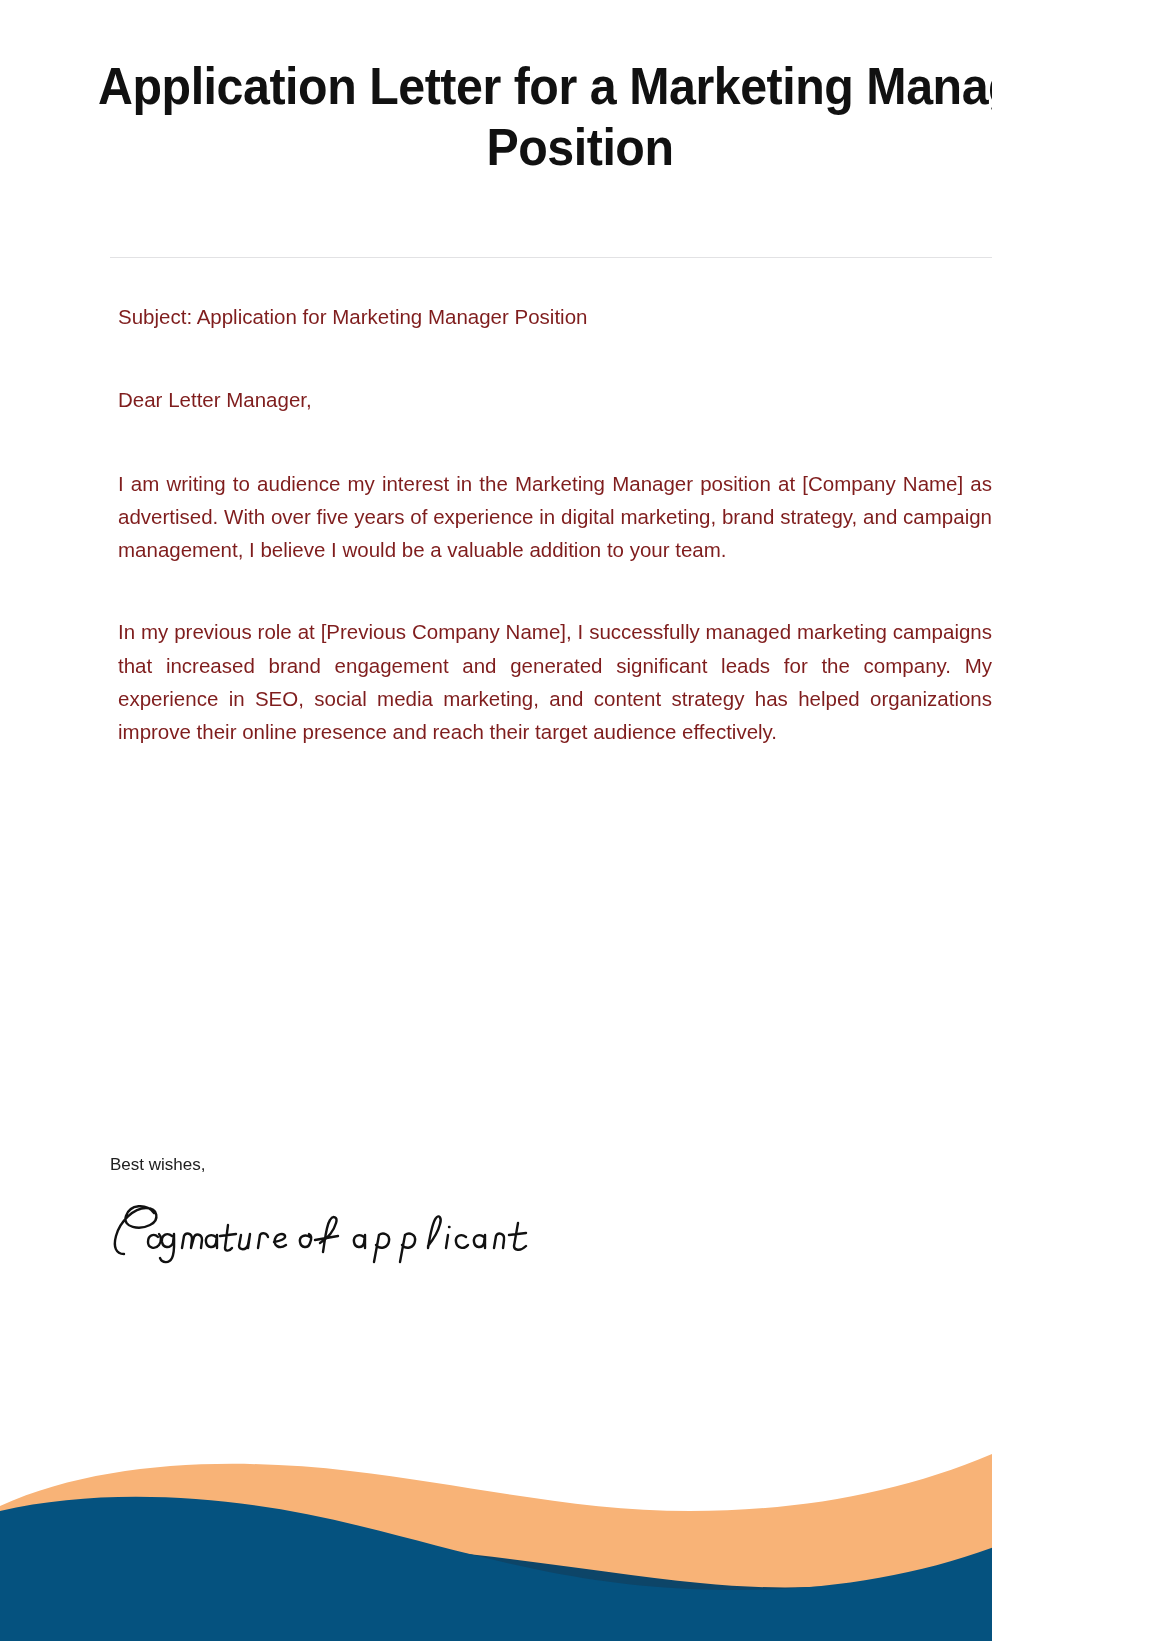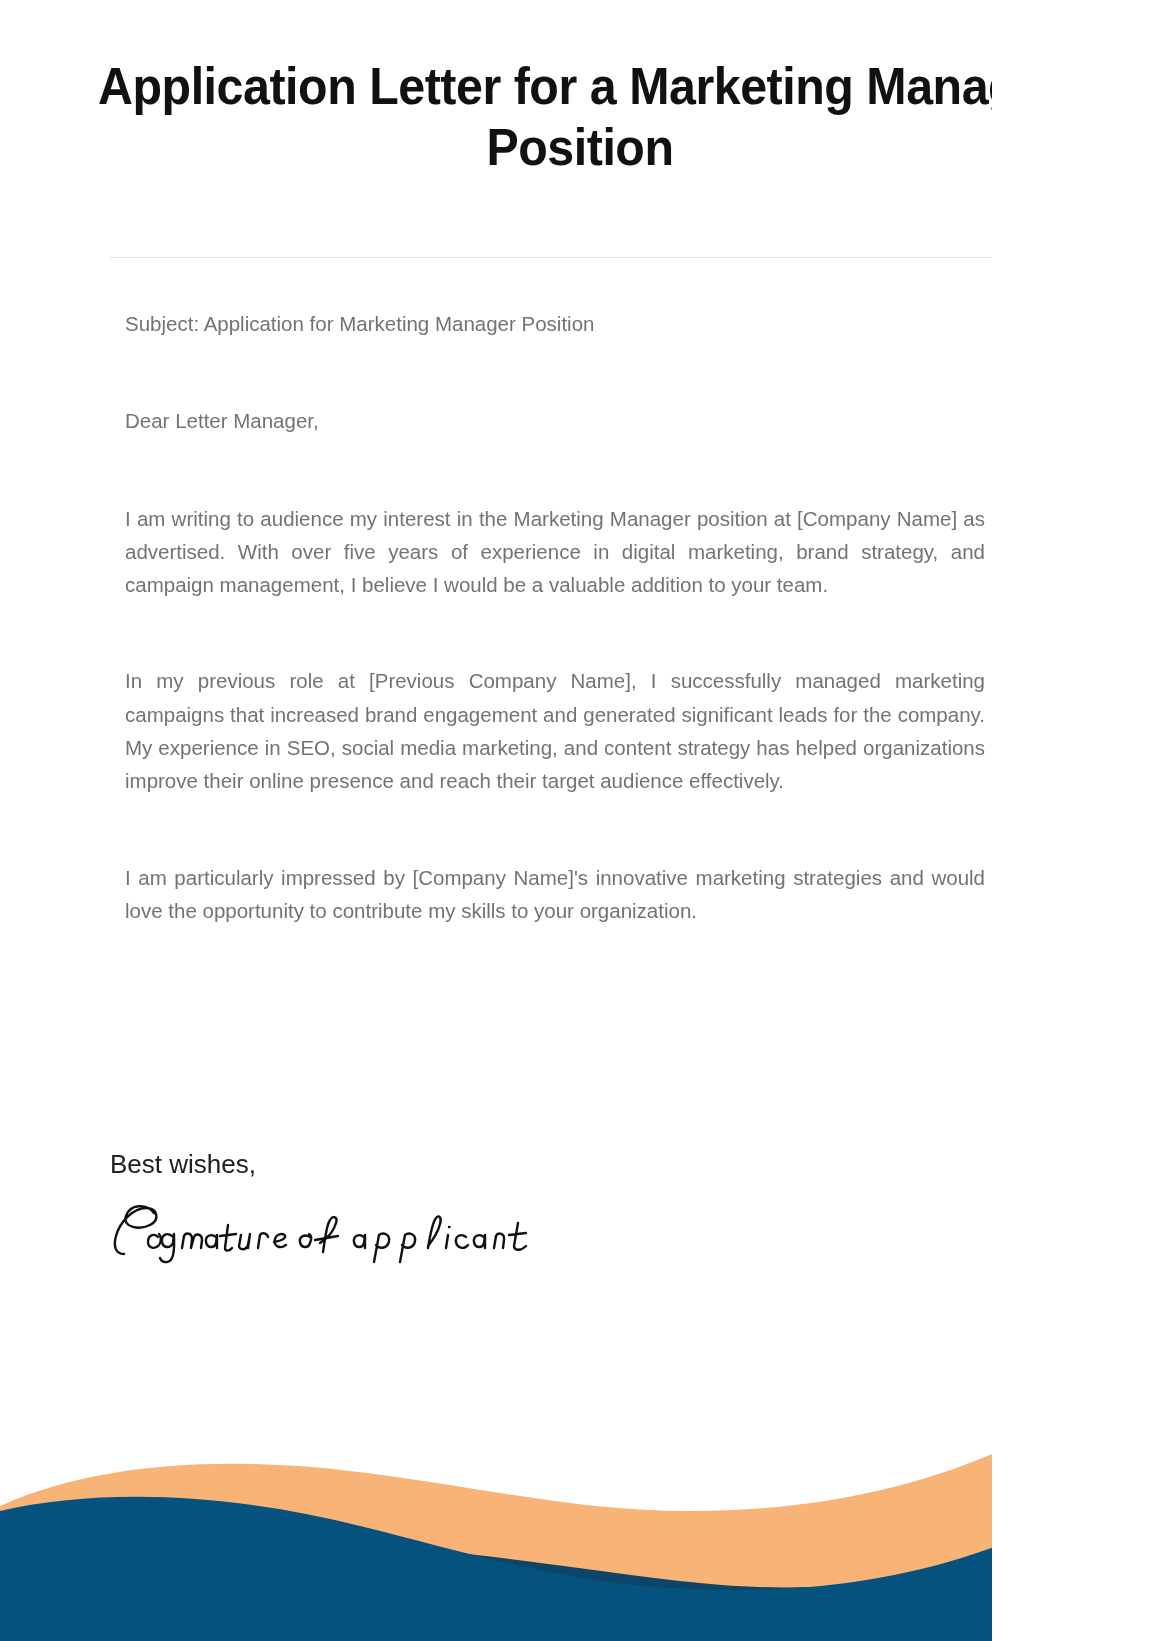--- a/index.html
+++ b/index.html
@@ -50,44 +50,44 @@
 
   
   .letter {
     position: absolute;
     left: 110px;
     top: 292px;
     width: 890px;
   }
 
   .letter p {
-    margin: 15px;
+    margin: 8px;
     font-size: 20.5px;
     line-height: 33.3px;
-    color: #737373;
+    color: #7f1d1d;
     text-align: justify;
     text-justify: inter-word;
     -webkit-hyphens: none;
     hyphens: none;
   }
   .letter p.flush { text-align: left; }
 
   .gap-sm { height: 34px; }
   .gap-md { height: 33px; }
 
   
   .your-name {
     padding-left: 5px;
   }
 
   .best-wishes {
     position: absolute;
     left: 110px;
     top: 1148px;
-    font-size: 26px;
+    font-size: 17px;
     line-height: 33px;
     color: #202020;
   }
 
   .signature {
     position: absolute;
     left: 110px;
     top: 1196px;
     width: 520px;
     height: 70px;
@@ -127,21 +127,20 @@
     <div class="gap-sm"></div>
 
     <p>I am writing to audience my interest in the Marketing Manager position at [Company Name] as advertised. With over five years of experience in digital marketing, brand strategy, and campaign management, I believe I would be a valuable addition to your team.</p>
 
     <div class="gap-md"></div>
 
     <p>In my previous role at [Previous Company Name], I successfully managed marketing campaigns that increased brand engagement and generated significant leads for the company. My experience in SEO, social media marketing, and content strategy has helped organizations improve their online presence and reach their target audience effectively.</p>
 
     <div class="gap-md"></div>
 
-    <p>I am particularly impressed by [Company Name]'s innovative marketing strategies and would love the opportunity to contribute my skills to your organization.</p>
 
 
 
     <div class="gap-sm"></div>
 
   </div>
 
   <div class="best-wishes">Best wishes,</div>
 
   <div class="signature">

